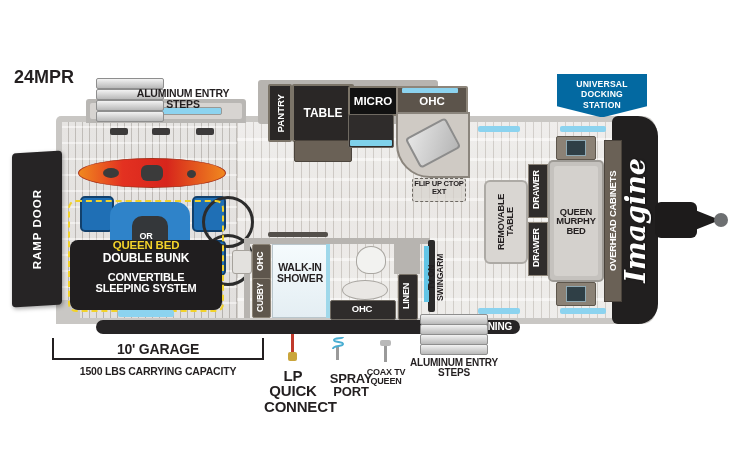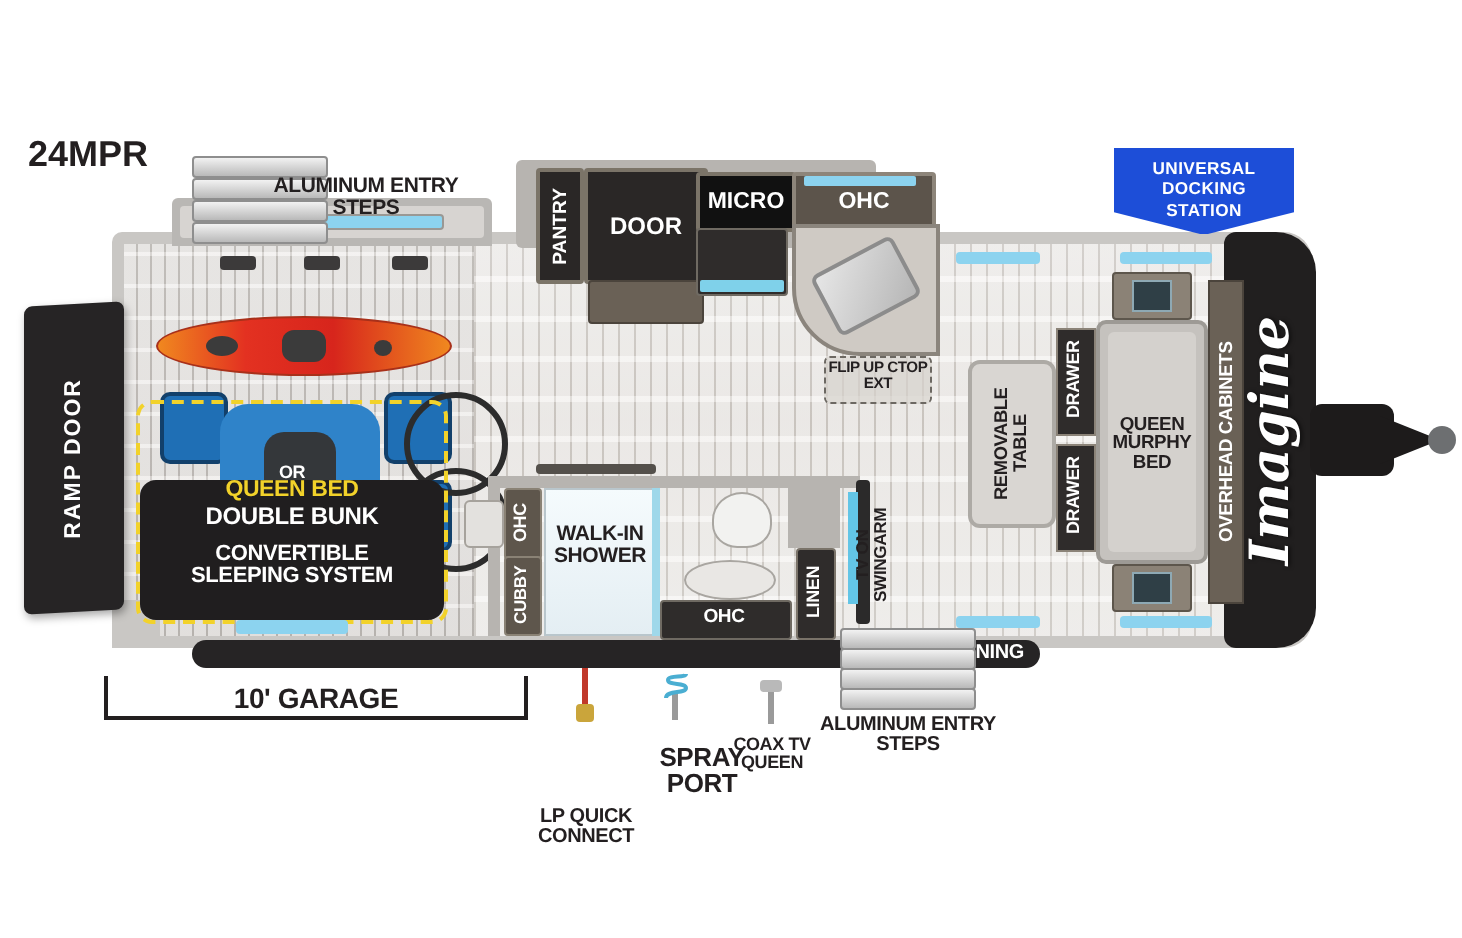--- a/index.html
+++ b/index.html
@@ -147,21 +147,21 @@
   #ns2{left:556px;top:282px;width:40px;height:24px;}
   #winT{left:560px;top:126px;width:46px;height:6px;background:#8cd3ef;border-radius:2px;}
   #winB{left:560px;top:308px;width:46px;height:6px;background:#8cd3ef;border-radius:2px;}
   #winTL{left:478px;top:126px;width:42px;height:6px;background:#8cd3ef;border-radius:2px;}
   #winBL{left:478px;top:308px;width:42px;height:6px;background:#8cd3ef;border-radius:2px;}
 
   
   #awning{left:96px;top:320px;width:424px;height:14px;background:#262425;border-radius:7px;}
 
   
-  .badge{position:absolute;background:#1d4ed8;color:#fff;font-weight:bold;font-size:8.6px;
+  .badge{position:absolute;background:#0369a1;color:#fff;font-weight:bold;font-size:8.6px;
      text-align:center;line-height:1.22;letter-spacing:.2px;padding:5px 6px 7px;}
   #badgeDock{left:557px;top:74px;width:78px;
      clip-path:polygon(0 0,100% 0,100% 74%,50% 100%,0 74%);}
   #badgeStor{left:552px;top:336px;width:94px;
      clip-path:polygon(50% 0,100% 22%,100% 100%,0 100%,0 22%);padding-top:8px;}
 
   
   #t-model{left:14px;top:68px;font-size:18px;letter-spacing:0;}
   #t-stepsTop{left:128px;top:88px;width:110px;font-size:10.5px;}
   #t-qbed{left:96px;top:240px;width:100px;font-size:11.5px;color:#f2d22a;}
@@ -174,21 +174,21 @@
   #t-ohcB{left:330px;top:300px;width:64px;height:18px;font-size:9.5px;color:#fff;}
   #t-linen{left:398px;top:274px;width:18px;height:44px;font-size:9px;color:#fff;}
   #t-tv{left:424px;top:246px;width:24px;height:62px;font-size:8.6px;}
   #t-rtable{left:484px;top:180px;width:44px;height:84px;font-size:9.2px;}
   #t-murphy{left:554px;top:166px;width:44px;height:110px;font-size:9.4px;}
   #t-ohcFront{left:604px;top:140px;width:18px;height:162px;font-size:9.4px;color:#fff;}
   #t-flipup{left:412px;top:180px;width:54px;font-size:7.6px;}
   #t-awn{left:392px;top:322px;width:120px;font-size:10px;color:#fff;text-align:right;}
   #t-garage{left:52px;top:342px;width:212px;font-size:14px;}
   #t-cap{left:44px;top:366px;width:228px;font-size:10.5px;}
-  #t-lp{left:264px;top:368px;width:58px;font-size:10px;margin-top:36px;}
+  #t-lp{left:264px;top:368px;width:58px;font-size:15px;}
   #t-spray{left:328px;top:372px;width:46px;font-size:13px;}
   #t-coax{left:362px;top:368px;width:48px;font-size:9px;}
   #t-stepsBot{left:408px;top:358px;width:92px;font-size:10px;}
 
   
   #bracket{left:52px;top:338px;width:212px;height:22px;
      border-left:2px solid #231f20;border-right:2px solid #231f20;border-bottom:2px solid #231f20;
      border-bottom:none;}
   #bracketline{left:52px;top:358px;width:212px;height:2px;background:#231f20;}
 
@@ -266,21 +266,21 @@
   <div class="lbl" id="t-qbed">QUEEN BED</div>
   <div class="lbl" id="t-or">OR</div>
   <div class="lbl" id="t-dbunk">DOUBLE BUNK</div>
   <div class="lbl" id="t-conv">CONVERTIBLE SLEEPING SYSTEM</div>
 
   <div class="abs" id="kwall"></div>
   <div class="cab" id="pantry">
     <span class="vert180" style="font-size:9.6px">PANTRY</span>
   </div>
   <div class="cab" id="refer">
-    <span>DOOR</span>
+    <span>TABLE</span>
   </div>
   <div class="abs" id="refbase"></div>
   <div class="cab" id="micro">
     <span>MICRO</span>
   </div>
   <div class="abs" id="range"></div>
   <div class="abs" id="rangeburn"></div>
   <div class="cab" id="ohcTop">
     <span>OHC</span>
   </div>
@@ -340,20 +340,21 @@
     <div style="top:0"></div>
       <div style="top:10px"></div>
       <div style="top:20px"></div>
       <div style="top:30px"></div>
   </div>
   <div class="lbl" id="t-stepsBot">ALUMINUM ENTRY STEPS</div>
 
   <div class="abs" id="bracket"></div>
   <div class="abs" id="bracketline"></div>
   <div class="lbl" id="t-garage">10' GARAGE</div>
+  <div class="lbl" id="t-cap">1500 LBS CARRYING CAPACITY</div>
 
   <div class="abs" id="lpstem"></div>
   <div class="abs" id="lptip"></div>
   <div class="lbl" id="t-lp">LP QUICK CONNECT</div>
 
   <div class="abs" id="spraystem"></div>
   <svg class="abs" id="spraycoil" viewBox="0 0 16 14">
     <path d="M3 13 C3 9,13 11,13 8 C13 5,4 7,4 4 C4 1.5,13 3,13 1" fill="none" stroke="#4aaed2" stroke-width="2"></path>
   </svg>
   <div class="lbl" id="t-spray">SPRAY PORT</div>

